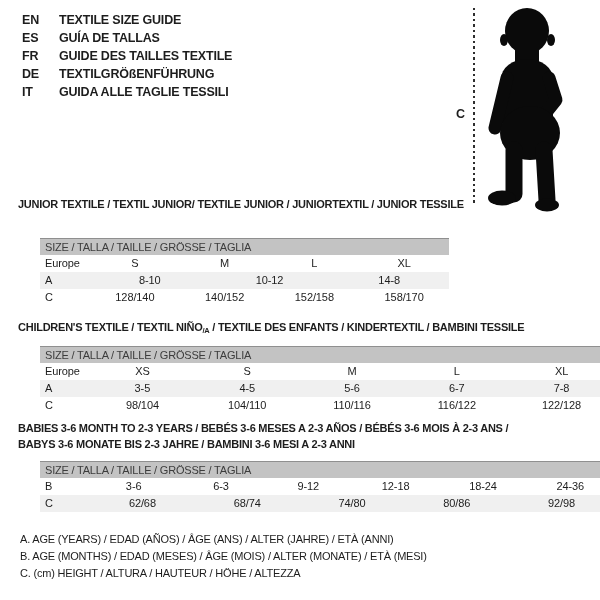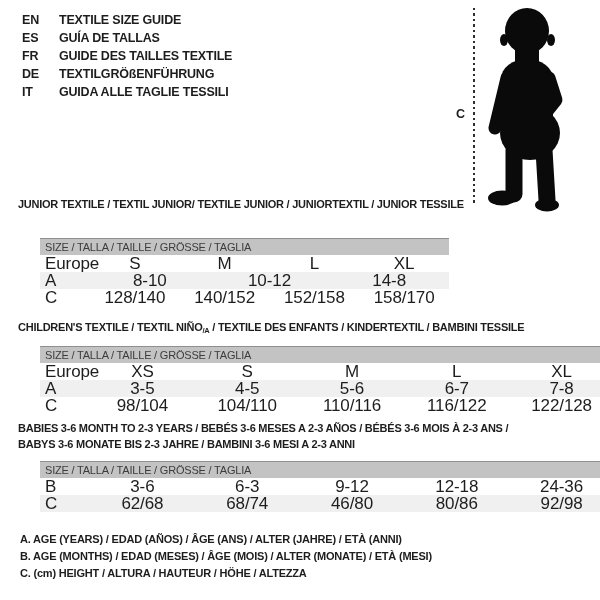--- a/index.html
+++ b/index.html
@@ -20,28 +20,28 @@
 
   
   .section-title { position:absolute; left:18px; font-size:11px; font-weight:bold; letter-spacing:-0.25px; line-height:16px; white-space:nowrap; }
   .sub { font-size:7.5px; vertical-align:-2px; font-weight:bold; }
 
   .stable { position:absolute; left:18px;margin-left:22px; }
   .t-narrow { width:409px; }
   .t-wide { width:574px; }
   .thead { height:17px; line-height:16px; background:#c3c3c3; border-top:1px solid #8f8f8f;
            color:#3c3c3c; font-size:11px; padding-left:5px; letter-spacing:-0.2px; }
-  .trow { display:flex; height:17px; line-height:17px; font-size:17px; letter-spacing:-0.1px; }
+  .trow { display:flex; height:17px; line-height:17px; font-size:11px; letter-spacing:-0.1px; }
   .trow.stripe { background:#f0f0f0; }
   .tlabel { width:50px; padding-left:5px; }
   .tcell { flex:1; text-align:center; }
 
   
   .footnotes { position:absolute; left:20px; top:531px; }
-  .footnote { font-size:11px; font-weight:bold; letter-spacing:-0.2px; line-height:17px; white-space:nowrap; }
+  .footnote { font-size:11px; font-weight:normal; letter-spacing:-0.2px; line-height:17px; white-space:nowrap; }
 </style>
 </head>
 <body>
 
 <div class="lang-block">
   <div class="lang-row">
     <span class="lang-code">EN</span>
     <span class="lang-label">TEXTILE SIZE GUIDE</span>
   </div>
   <div class="lang-row">
@@ -141,27 +141,28 @@
   <div>BABYS 3-6 MONATE BIS 2-3 JAHRE / BAMBINI 3-6 MESI A 2-3 ANNI</div>
 </div>
 <div class="stable t-wide" style="top:461px">
   <div class="thead">SIZE / TALLA / TAILLE / GRÖSSE / TAGLIA</div>
   <div class="trow">
     <span class="tlabel">B</span>
     <span class="tcell">3-6</span>
     <span class="tcell">6-3</span>
     <span class="tcell">9-12</span>
     <span class="tcell">12-18</span>
+    <span class="tcell">18-24</span>
     <span class="tcell">24-36</span>
   </div>
   <div class="trow stripe">
     <span class="tlabel">C</span>
     <span class="tcell">62/68</span>
     <span class="tcell">68/74</span>
-    <span class="tcell">46/80</span>
+    <span class="tcell">74/80</span>
     <span class="tcell">80/86</span>
     <span class="tcell">92/98</span>
   </div>
 </div>
 
 <div class="footnotes">
   <div class="footnote">A. AGE (YEARS) / EDAD (AÑOS) / ÂGE (ANS) / ALTER (JAHRE) / ETÀ (ANNI)</div>
   <div class="footnote">B. AGE (MONTHS) / EDAD (MESES) / ÂGE (MOIS) / ALTER (MONATE) / ETÀ (MESI)</div>
   <div class="footnote">C. (cm) HEIGHT / ALTURA / HAUTEUR / HÖHE / ALTEZZA</div>
 </div>

